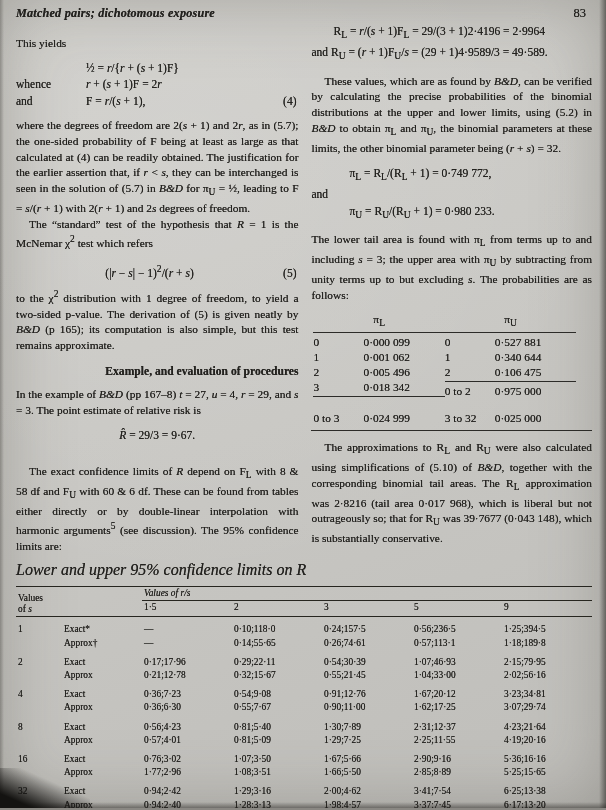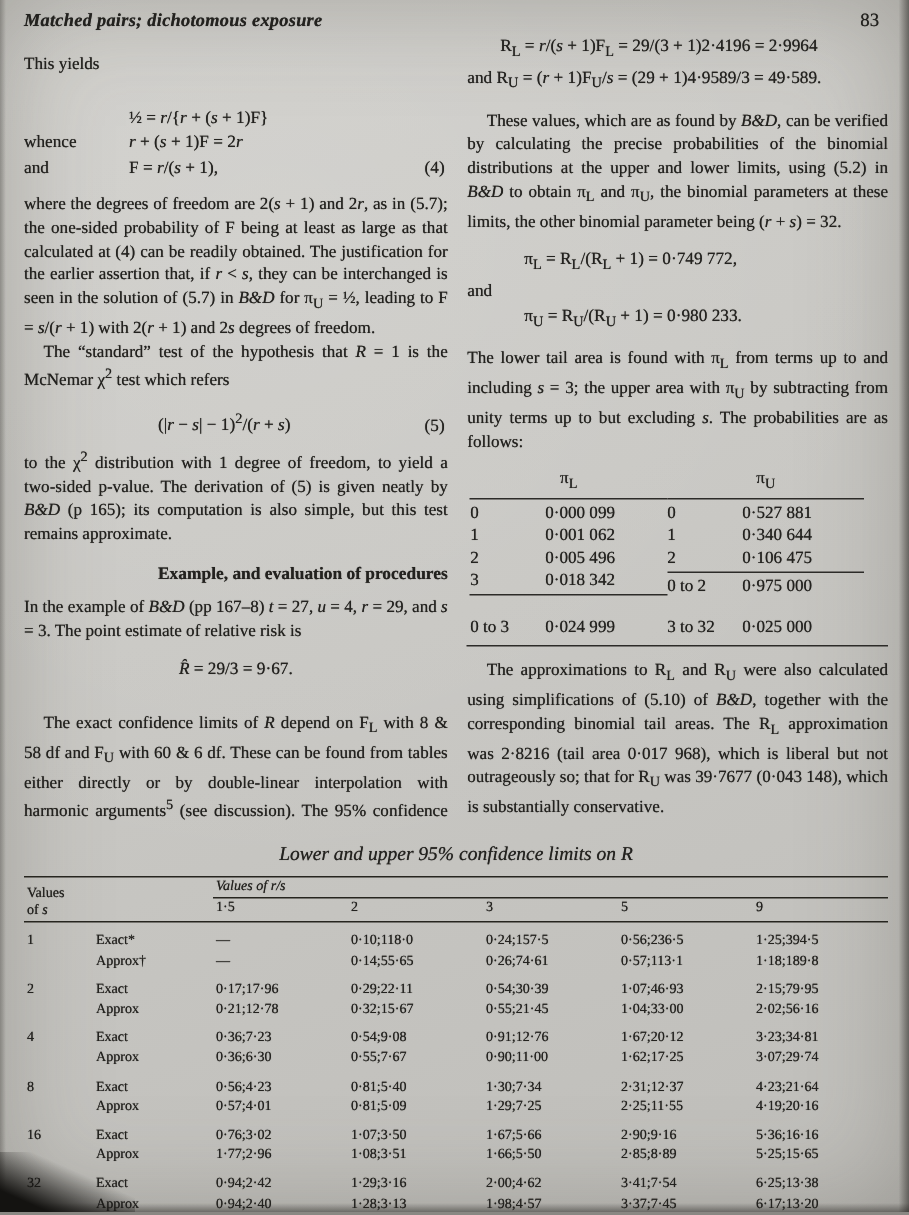--- a/index.html
+++ b/index.html
@@ -55,21 +55,21 @@
   .pgroup { display:grid; grid-template-columns: 42px 1fr; width: 47.5%; align-content:start; }
   .pg-head { grid-column: 1 / 3; text-align: center; height: 19px; }
   .pg-rule { grid-column: 1 / 3; border-top: 1.3px solid #2c2b28; height:3px; }
   .pg-k { height: 15px; }
   .pg-v { padding-left: 8px; height: 15px; white-space: nowrap; }
   .pg-gap { grid-column: 1 / 3; height: 12px; }
   .prob-bottom { border-top: 1.3px solid #2c2b28; margin-top: 3px; }
 
   
   .bottom { margin-top: 10px; }
-  .table-title { font-style: italic; font-size: 13px; margin-bottom: 7px; text-align:center; }
+  .table-title { font-style: italic; font-size: 16px; margin-bottom: 7px; text-align:left; }
   table.limits { border-collapse: collapse; width: 100%; border-top: 1.6px solid #26251f; border-bottom: 1.6px solid #26251f; table-layout: fixed; }
   table.limits th, table.limits td {
     font-weight: normal; text-align: left; font-size: 9.4px; line-height: 11.2px;
     padding: 1px 2px; vertical-align: bottom; white-space: nowrap;
   }
   th.stub { width: 42px; font-size: 9.4px; }
   th.labelcol { width: 76px; }
   th.spanner { border-bottom: 1.1px solid #26251f; font-style: italic; padding-top: 3px; }
   tr.colhead th { border-bottom: 1.1px solid #26251f; padding-bottom: 3px; }
   th.stub, th.labelcol-empty { border-bottom: 1.1px solid #26251f; }
@@ -85,21 +85,21 @@
 
     <div class="pagehead">
       <span class="running-title">Matched pairs; dichotomous exposure</span>
       <span class="folio">83</span>
     </div>
 
     <div class="cols">
 
       <div class="colL">
         <p>This yields</p>
-        <div class="eqrow" style="margin-top:19px">
+        <div class="eqrow" style="margin-top:8px">
           <span class="eqlabel"></span>
           <span>½ = <i>r</i>/{<i>r</i> + (<i>s</i> + 1)F}</span>
         </div>
         <div class="eqrow">
           <span class="eqlabel">whence</span>
           <span><i>r</i> + (<i>s</i> + 1)F = 2<i>r</i></span>
         </div>
         <div class="eqrow">
           <span class="eqlabel">and</span>
           <span>F = <i>r</i>/(<i>s</i> + 1),</span>
@@ -242,21 +242,21 @@
               <td>0·55;7·67</td>
               <td>0·90;11·00</td>
               <td>1·62;17·25</td>
               <td>3·07;29·74</td>
             </tr>
             <tr class="group-start">
               <td>8</td>
               <td>Exact</td>
               <td>0·56;4·23</td>
               <td>0·81;5·40</td>
-              <td>1·30;7·34</td>
+              <td>1·30;7·89</td>
               <td>2·31;12·37</td>
               <td>4·23;21·64</td>
             </tr>
             <tr>
               <td></td>
               <td>Approx</td>
               <td>0·57;4·01</td>
               <td>0·81;5·09</td>
               <td>1·29;7·25</td>
               <td>2·25;11·55</td>

